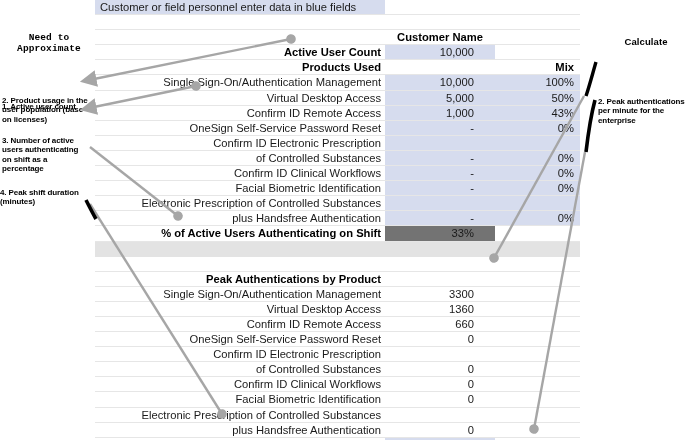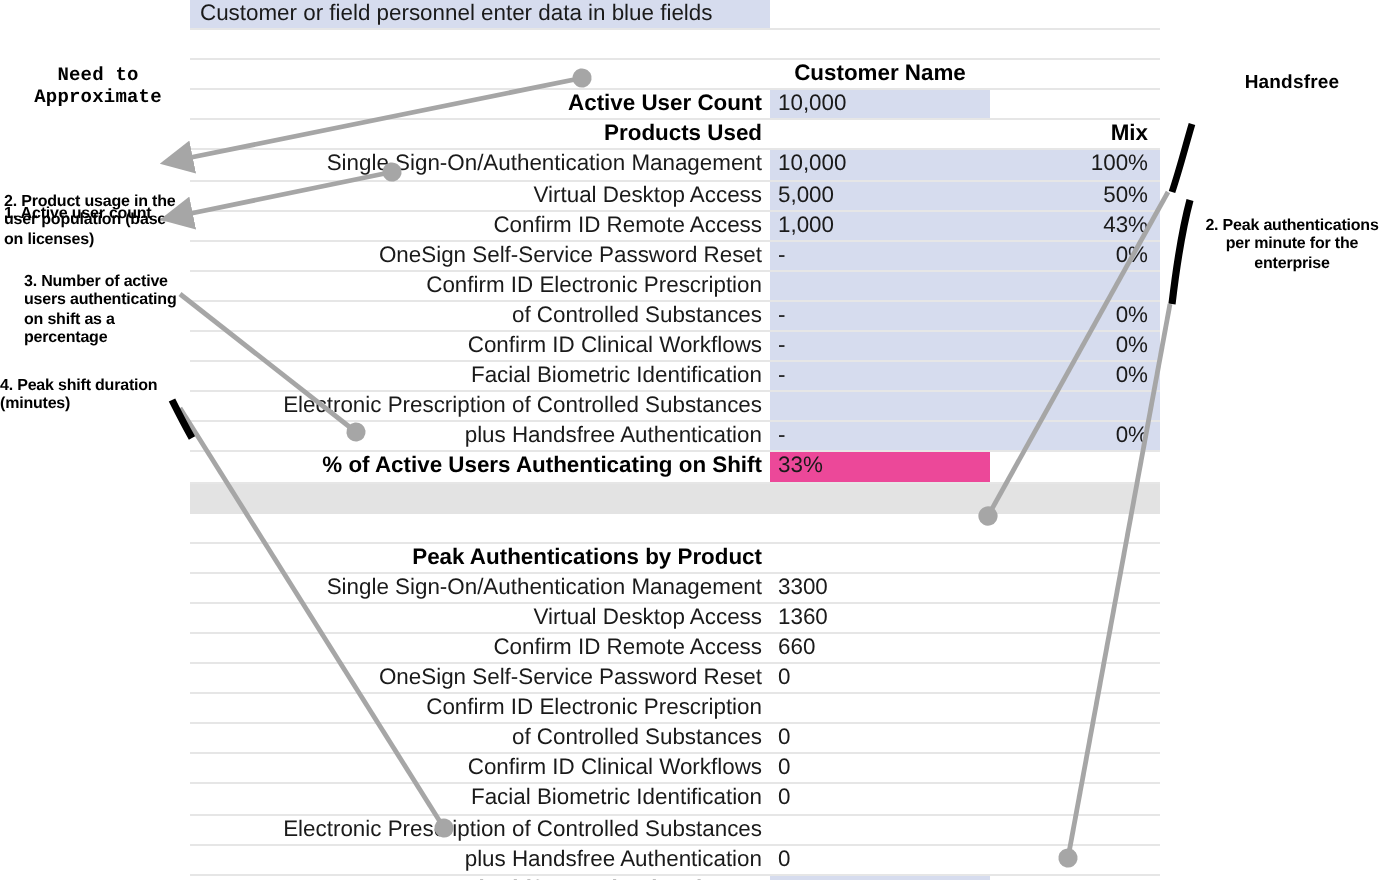--- a/index.html
+++ b/index.html
@@ -61,30 +61,31 @@
     overflow: hidden;
     border-bottom: 1px solid #e6e6e6;
   }
   .c-label {
     width: 290px;
     text-align: right;
     padding-right: 4px;
   }
   .c-value {
     width: 110px;
-    padding-right: 7px;
+    text-align: right;
+    padding-right: 21px;
   }
   .c-mix {
     width: 85px;
     text-align: right;
     padding-right: 6px;
   }
   .bold { font-weight: bold; color: #000; }
   .blue { background: #d6dcee; }
-  .yellow { background: #ec4899; }
+  .yellow { background: #737373; }
   .white { background: #ffffff; }
 
   
   .band {
     background: #e3e3e3;
     border-bottom: 1px solid #e3e3e3;
   }
 
   
   #arrows {
@@ -102,28 +103,28 @@
 
   <div class="ann ann-head" style="left:10px; top:32px; width:78px;font-family:Liberation Mono, monospace;">
     <div>Need to</div>
     <div>Approximate</div>
   </div>
 
   <div class="ann ann-item" style="left:2px; top:73px; width:86px;margin-top:29px;">1. Active user count</div>
 
   <div class="ann ann-item" style="left:2px; top:96px; width:86px;">2. Product usage in the user population (base on licenses)</div>
 
-  <div class="ann ann-item" style="left:12px; top:136px; width:86px;">3. Number of active users authenticating on shift as a percentage</div>
+  <div class="ann ann-item" style="left:2px; top:136px; width:86px;">3. Number of active users authenticating on shift as a percentage</div>
 
   <div class="ann ann-item" style="left:0; top:188px; width:86px;">4. Peak shift duration (minutes)</div>
 
-  <div class="ann ann-head" style="left:600px; top:36px; width:92px;">Handsfree</div>
-
-
-  <div class="ann ann-item" style="left:598px; top:108px; width:96px;text-align:center;">2. Peak authentications per minute for the enterprise</div>
+  <div class="ann ann-head" style="left:600px; top:36px; width:92px;">Calculate</div>
+
+
+  <div class="ann ann-item" style="left:598px; top:97px; width:96px;">2. Peak authentications per minute for the enterprise</div>
 
   <div class="sheet">
 
     <div class="row">
       <div class="cell c-label blue" style="text-align:left; padding-left:5px;">Customer or field personnel enter data in blue fields</div>
       <div class="cell c-value white"></div>
       <div class="cell c-mix white"></div>
     </div>
 
     <div class="row">

